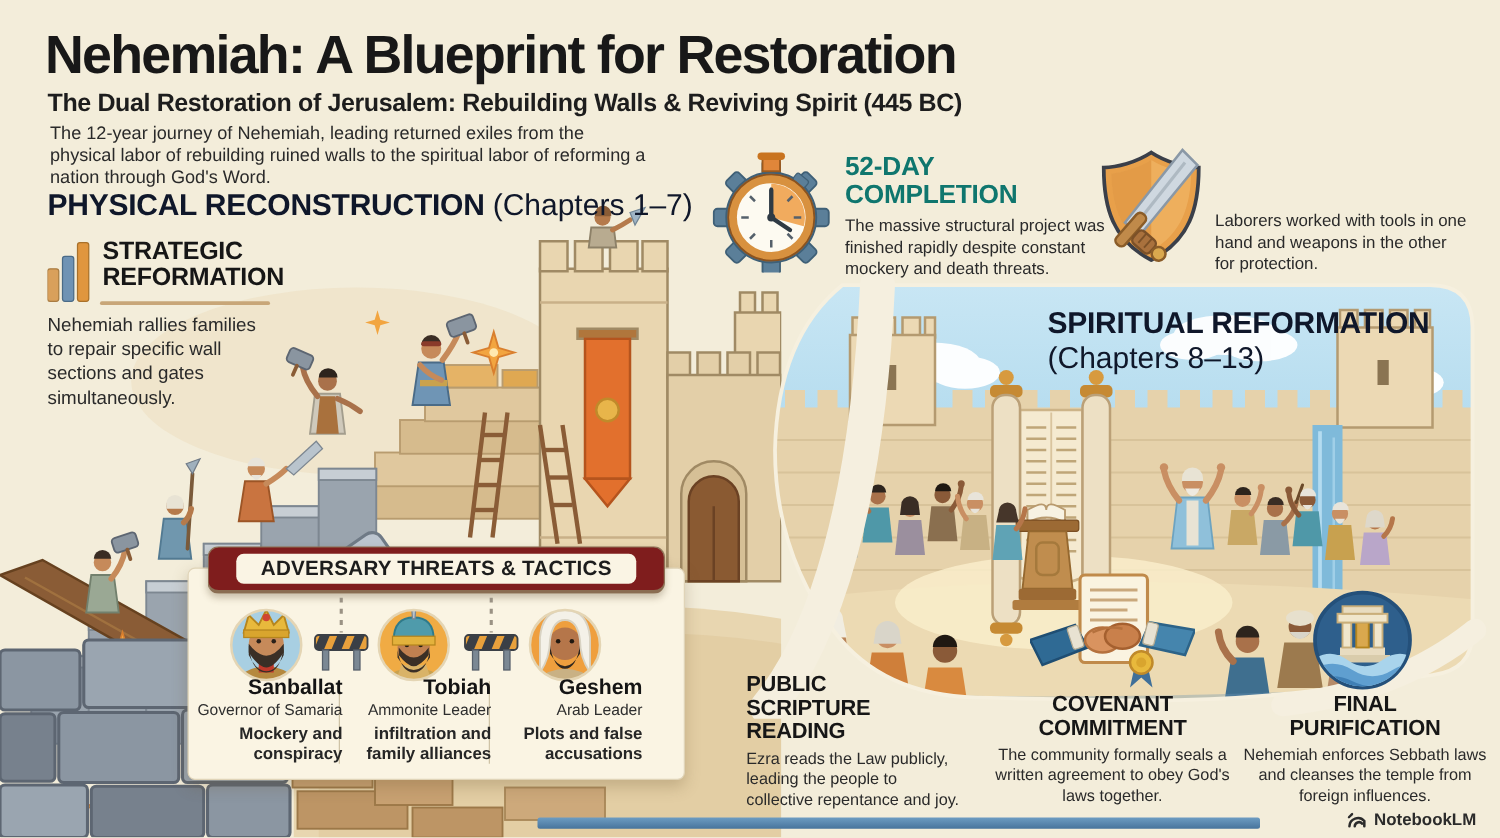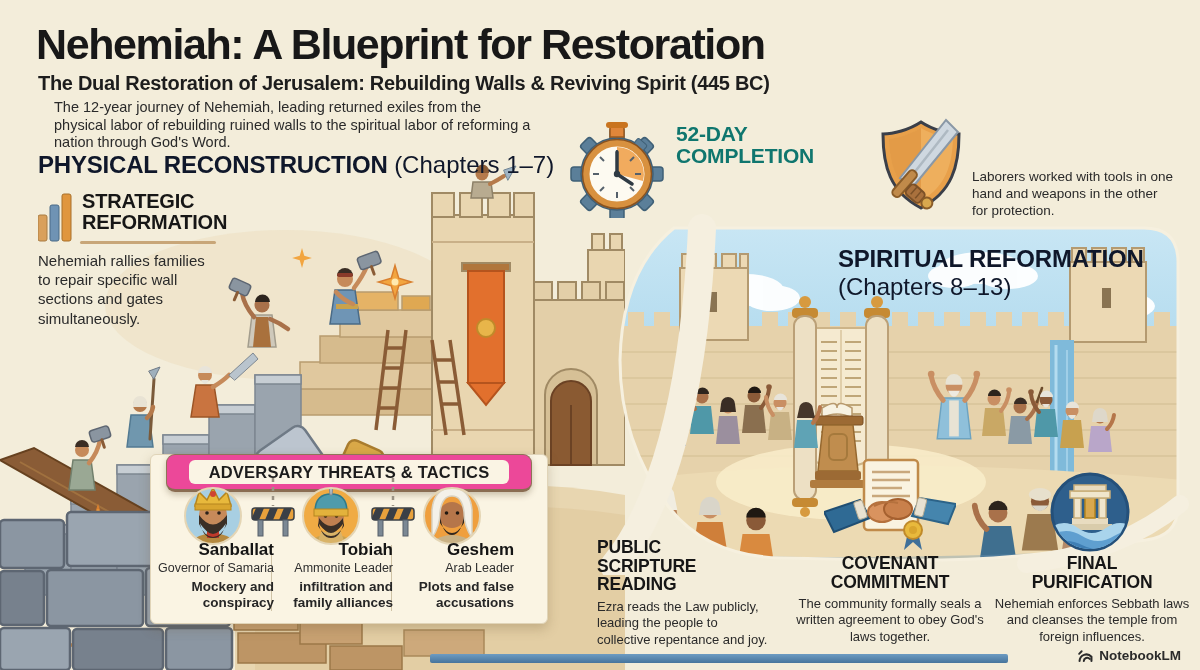--- a/index.html
+++ b/index.html
@@ -3,37 +3,37 @@
 <meta charset="utf-8">
 <style>
   html,body{margin:0;padding:0;}
   body{width:1200px;height:670px;overflow:hidden;font-family:"Liberation Sans",sans-serif;background:#f3edda;}
   .canvas{position:relative;width:1197px;height:670px;background:#f3edda;overflow:hidden;}
   .abs{position:absolute;}
   svg{display:block;}
   
   .h1{left:36px;top:20px;font-size:43px;font-weight:800;letter-spacing:-1.4px;color:#181818;}
   .h2{left:38px;top:72px;font-size:20px;font-weight:700;letter-spacing:-.3px;color:#1d1d1d;}
-  .lead{left:54px;top:99px;width:478px;font-size:14.5px;line-height:1.22;font-weight:500;color:#2a2a2a;}
+  .lead{left:40px;top:99px;width:478px;font-size:14.5px;line-height:1.22;font-weight:500;color:#2a2a2a;}
   .sec-head{font-size:24px;font-weight:800;letter-spacing:-.2px;color:#0f172a;}
   .sec-head .chapters{font-weight:400;letter-spacing:0;}
   .phys-head{left:38px;top:151px;}
   .spir-head{left:838px;top:245px;}
   .strat-title{left:82px;top:191px;font-size:20px;font-weight:800;line-height:1.05;color:#161616;letter-spacing:-.2px;}
   .strat-line{left:80px;top:241px;width:136px;height:3px;background:#c8a678;border-radius:2px;}
   .strat-desc{left:38px;top:251px;width:182px;font-size:15px;line-height:1.28;font-weight:500;color:#2a2a2a;}
   .callout-title{font-size:21px;font-weight:800;line-height:1.03;letter-spacing:-.2px;color:#0f766e;}
   .callout-desc{font-size:13.5px;line-height:1.26;font-weight:500;color:#2a2a2a;}
   .c52-title{left:676px;top:123px;}
   .c52-desc{left:676px;top:172px;width:208px;}
   .cdef-title{left:972px;top:119px;}
   .cdef-desc{left:972px;top:168px;width:202px;}
   
   .adv-card{left:150px;top:454px;width:396px;height:168px;background:#faf4e3;border:1px solid #e0d4b8;border-radius:6px;box-shadow:0 5px 12px rgba(110,90,55,.28);}
-  .adv-banner{left:166px;top:437px;width:364px;height:34px;background:#ec4899;border:1px solid #8f7357;border-radius:9px;border-bottom:3px solid #8a6d52;box-shadow:0 3px 6px rgba(90,70,40,.3);display:flex;align-items:center;justify-content:flex-end;margin-top:17px;}
+  .adv-banner{left:166px;top:437px;width:364px;height:34px;background:#7f1d1d;border:1px solid #8f7357;border-radius:9px;border-bottom:3px solid #8a6d52;box-shadow:0 3px 6px rgba(90,70,40,.3);display:flex;align-items:center;justify-content:flex-end;}
   .adv-banner-inner{background:#faf4e4;border-radius:6px;margin:0 22px;flex:1;height:24px;display:flex;align-items:center;justify-content:center;font-size:16.5px;font-weight:800;letter-spacing:.2px;color:#1c1c1c;}
   .adv-col{top:540px;width:124px;text-align:right;color:#222;}
   .adv-name{font-size:17px;font-weight:800;color:#141414;}
   .adv-role{font-size:12.5px;font-weight:500;margin-top:1px;color:#2e2e2e;}
   .adv-tactic{font-size:13.5px;font-weight:600;line-height:1.18;margin-top:4px;color:#262626;}
   .adv-divider{top:545px;width:1px;height:66px;background:#cfc3a6;}
   
   .item-title{font-size:17.5px;font-weight:800;line-height:1.06;letter-spacing:-.2px;color:#161616;}
   .item-desc{font-size:13px;line-height:1.26;font-weight:500;color:#2a2a2a;}
   .pub-title{left:597px;top:538px;}
@@ -548,20 +548,21 @@
         <line x1="64" y1="71" x2="60" y2="67"></line>
     </g>
     <line x1="47" y1="54" x2="47" y2="32" stroke="#2f3a44" stroke-width="3.5" stroke-linecap="round"></line>
     <line x1="47" y1="54" x2="62" y2="64" stroke="#2f3a44" stroke-width="3.5" stroke-linecap="round"></line>
     <circle cx="47" cy="54" r="3.2" fill="#2f3a44"></circle>
   </svg>
   <div class="abs callout-title c52-title" style="z-index:5">
     <div>52-DAY</div>
     <div>COMPLETION</div>
   </div>
+  <div class="abs callout-desc c52-desc" style="z-index:5">The massive structural project was finished rapidly despite constant mockery and death threats.</div>
 
   <svg class="abs" style="left:874px;top:112px;z-index:5" width="94" height="104" viewBox="0 0 94 104">
     <path d="M47,10 C59,18 75,22 85,22 C85,54 78,80 47,96 C16,80 9,54 9,22 C19,22 35,18 47,10 Z" fill="#e8a04a" stroke="#3a3f49" stroke-width="3"></path>
     <path d="M47,16 C57,22 70,26 79,27 C78,53 72,74 47,89 C22,74 16,53 15,27 C24,26 37,22 47,16 Z" fill="#f2bc6d" opacity=".55"></path>
     <path d="M47,16 L47,89 C22,74 16,53 15,27 C24,26 37,22 47,16 Z" fill="#d88832" opacity=".5"></path>
 
     <polygon points="72,8 84,20 38,76 26,66" fill="#cfd8e0" stroke="#8a98a6" stroke-width="2"></polygon>
     <line x1="74" y1="18" x2="36" y2="66" stroke="#aeb9c2" stroke-width="2.5"></line>
     <g transform="translate(31,72) rotate(-49)">
       <rect x="-16" y="-5" width="32" height="9" rx="4" fill="#c08a4a" stroke="#8a5c28" stroke-width="2"></rect>

